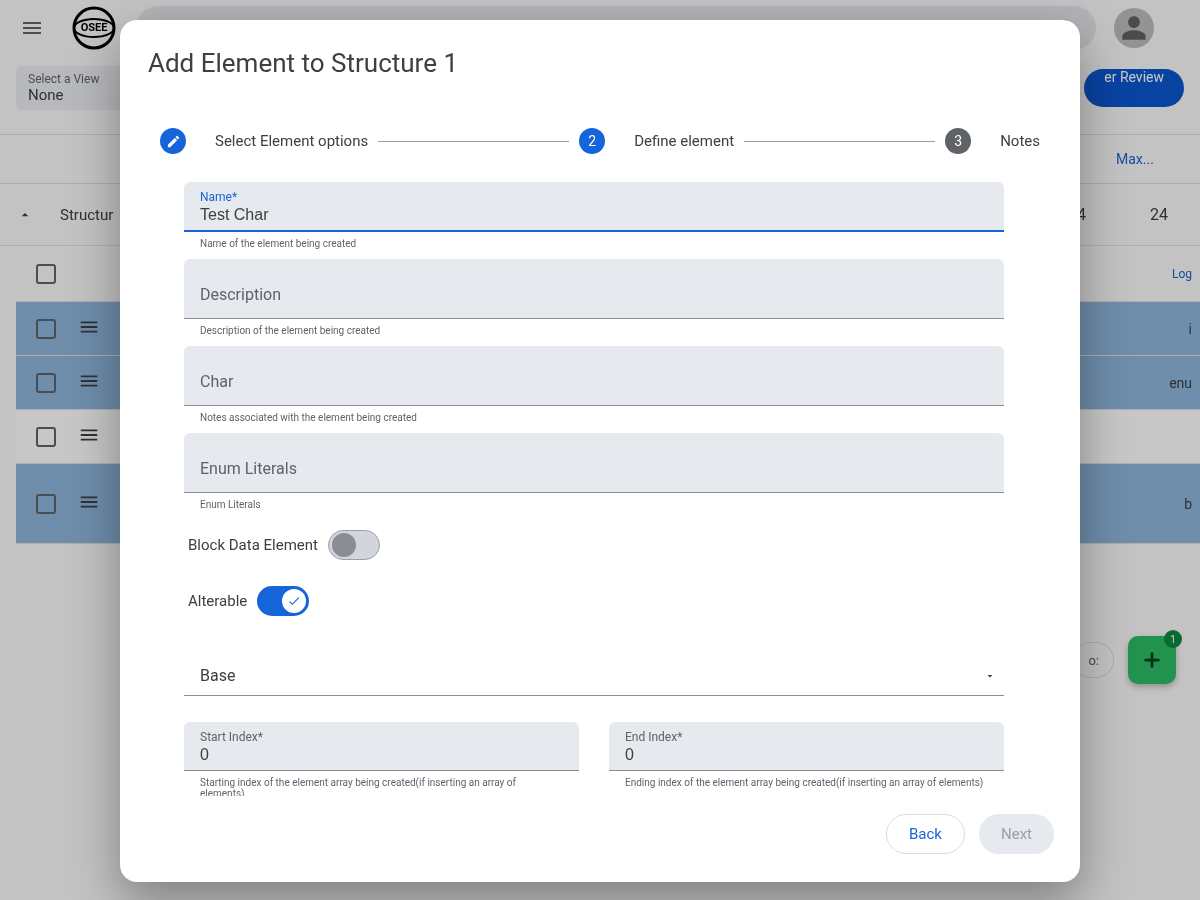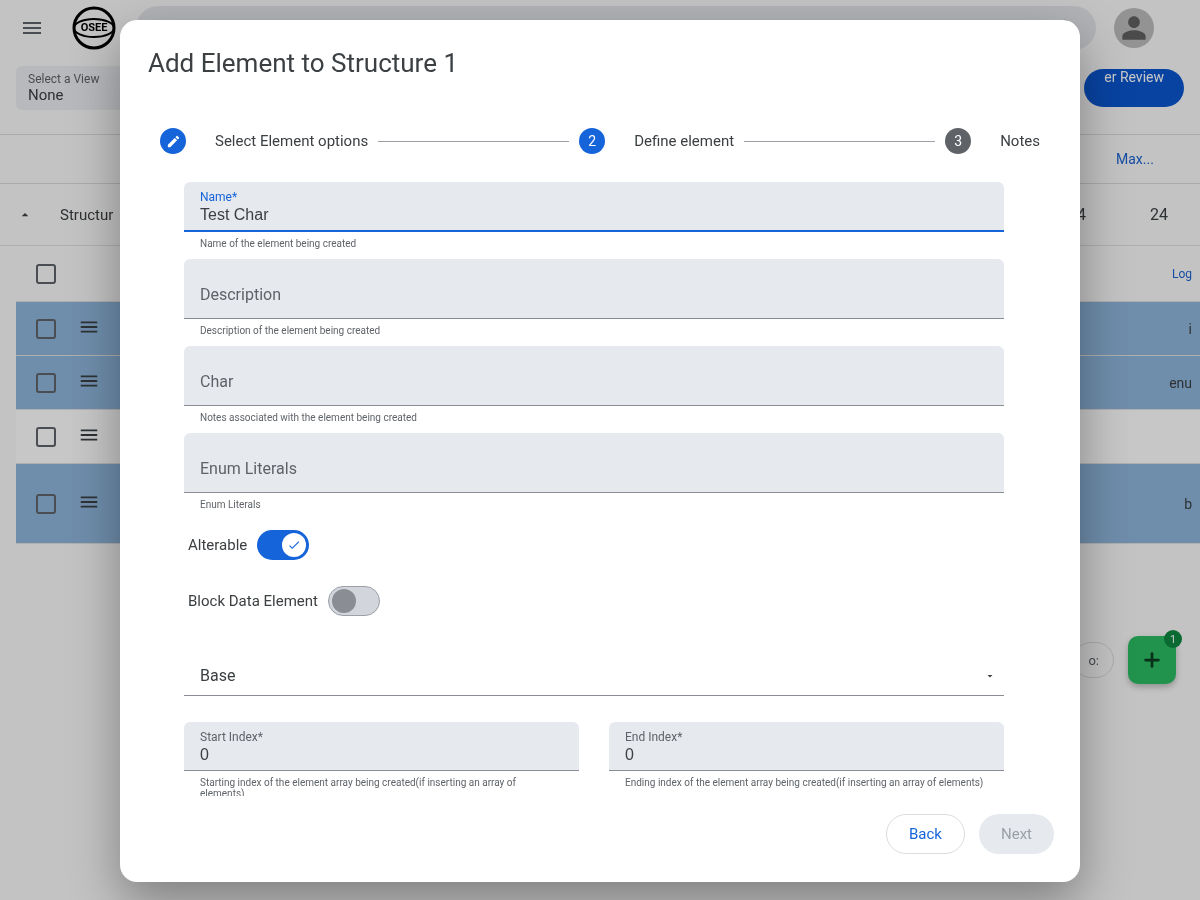--- a/index.html
+++ b/index.html
@@ -420,37 +420,37 @@
       <div class="flabel-big">Char</div>
     </div>
     <div class="hint">Notes associated with the element being created</div>
 
     <div class="field placeholder-only">
       <div class="flabel-big">Enum Literals</div>
     </div>
     <div class="hint">Enum Literals</div>
 
     <div class="toggle-row">
+      <span>Block Data Element</span>
+      <div class="toggle off">
+        <div class="knob"></div>
+      </div>
+    </div>
+
+    <div class="toggle-row">
       <span>Alterable</span>
       <div class="toggle">
         <div class="knob">
             <svg viewBox="0 0 24 24">
               <path d="M9 16.17l-3.88-3.88L3.7 13.7 9 19l12-12-1.41-1.41z"></path>
             </svg>
           </div>
       </div>
     </div>
 
-    <div class="toggle-row">
-      <span>Block Data Element</span>
-      <div class="toggle off">
-        <div class="knob"></div>
-      </div>
-    </div>
-
     <div class="select-row">
       <span>Base</span>
       <svg viewBox="0 0 24 24">
           <path d="M7 10l5 5 5-5z"></path>
         </svg>
     </div>
 
     <div class="index-row">
       <div class="index-col">
         <div class="field">

